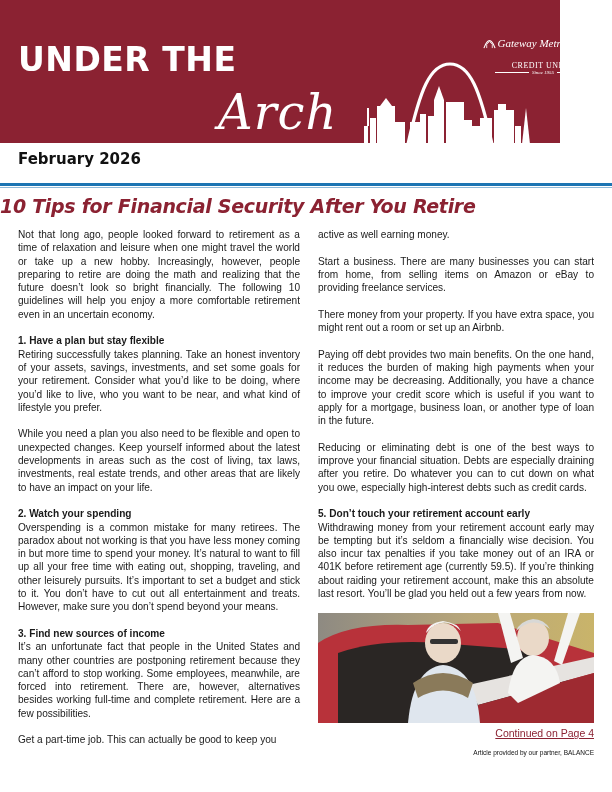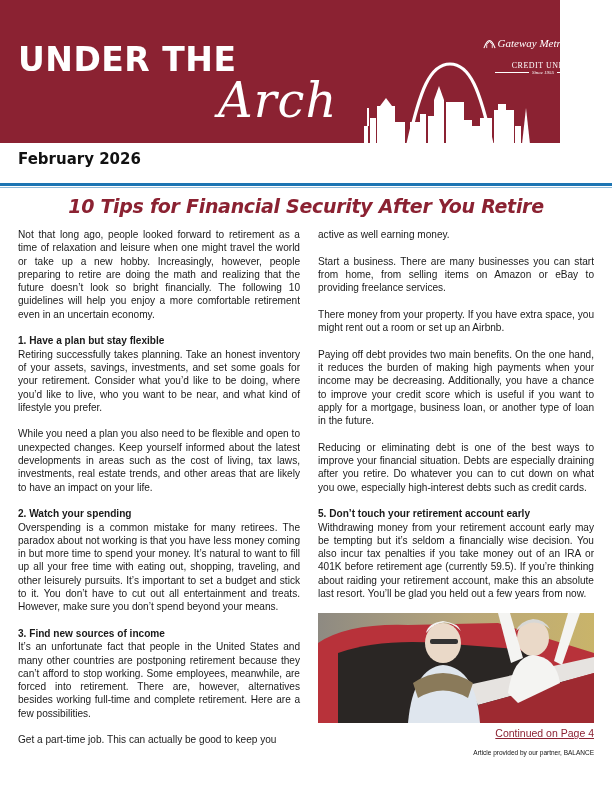--- a/index.html
+++ b/index.html
@@ -1,37 +1,37 @@
 <!DOCTYPE html>
 <html><head>
 <meta charset="utf-8">
 <style>
   * { margin: 0; padding: 0; box-sizing: border-box; }
   html, body { width: 612px; height: 792px; background: #ffffff; overflow: hidden; }
   body { position: relative; font-family: "Liberation Sans", sans-serif; color: #1a1a1a; }
 
   .masthead { position: absolute; left: 0; top: 0; width: 560px; height: 143px; background: #8b2232; overflow: hidden; }
   .mast-line1 { position: absolute; left: 18px; top: 40px; font-family: "DejaVu Sans", sans-serif; font-weight: bold; color: #ffffff; font-size: 33px; letter-spacing: 0.5px; }
-  .mast-line2 { position: absolute; left: 218px; top: 72px; font-family: "DejaVu Serif", serif; font-style: italic; color: #ffffff; font-size: 48px; letter-spacing: 1px; }
+  .mast-line2 { position: absolute; left: 218px; top: 84px; font-family: "DejaVu Serif", serif; font-style: italic; color: #ffffff; font-size: 48px; letter-spacing: 1px; }
 
   .logo { position: absolute; left: 478px; top: 36px; width: 130px; color: #ffffff; text-align: center; }
   .logo-top { display: flex; align-items: center; justify-content: center; gap: 2px; }
   .logo-icon { width: 13px; height: 13px; }
   .logo-name { font-family: "Liberation Serif", serif; font-style: italic; font-size: 11px; white-space: nowrap; }
   .logo-sub { font-family: "Liberation Serif", serif; font-size: 8px; letter-spacing: 0.5px; margin-top: 12px; }
   .logo-since { display: flex; align-items: center; justify-content: center; gap: 3px; font-family: "Liberation Serif", serif; font-style: italic; font-size: 5px; }
   .logo-since .rule { display: inline-block; width: 34px; height: 1px; background: #ffffff; }
 
   .skyline { position: absolute; left: 350px; top: 60px; width: 200px; height: 84px; }
 
   .date-row { position: absolute; left: 18px; top: 150px; font-family: "DejaVu Sans", sans-serif; font-weight: bold; font-size: 15px; color: #111111; }
   .blue-rule { position: absolute; left: 0; top: 183px; width: 612px; height: 3px; background: #1c75b3; }
   .blue-rule-thin { position: absolute; left: 0; top: 187px; width: 612px; height: 1px; background: #8fbad8; }
 
-  .article-title { position: absolute; left: 0; top: 195px; width: 612px; text-align: center; font-family: "DejaVu Sans", sans-serif; font-style: italic; font-weight: bold; font-size: 19px; color: #8b2232; letter-spacing: -0.3px; }
+  .article-title { position: absolute; left: 0; top: 195px; width: 612px; font-family: "DejaVu Sans", sans-serif; font-style: italic; font-weight: bold; font-size: 19px; color: #8b2232; letter-spacing: -0.3px; }
 
   .col { position: absolute; font-family: "Liberation Sans", sans-serif; font-size: 10.1px; line-height: 13.3px; color: #1a1a1a; text-align: justify; }
   .col-left { left: 18px; top: 228px; width: 282px; }
   .col-right { left: 318px; top: 228px; width: 276px; }
   .col p { margin-bottom: 13.3px; }
   .col h3 { font-size: 10.1px; font-weight: bold; line-height: 13.3px; margin-top: 13px; }
   .col .sec { margin-bottom: 13.3px; }
   .col .sec p { margin-bottom: 0; }
   .col .sec p + p { margin-top: 13.3px; }
 

